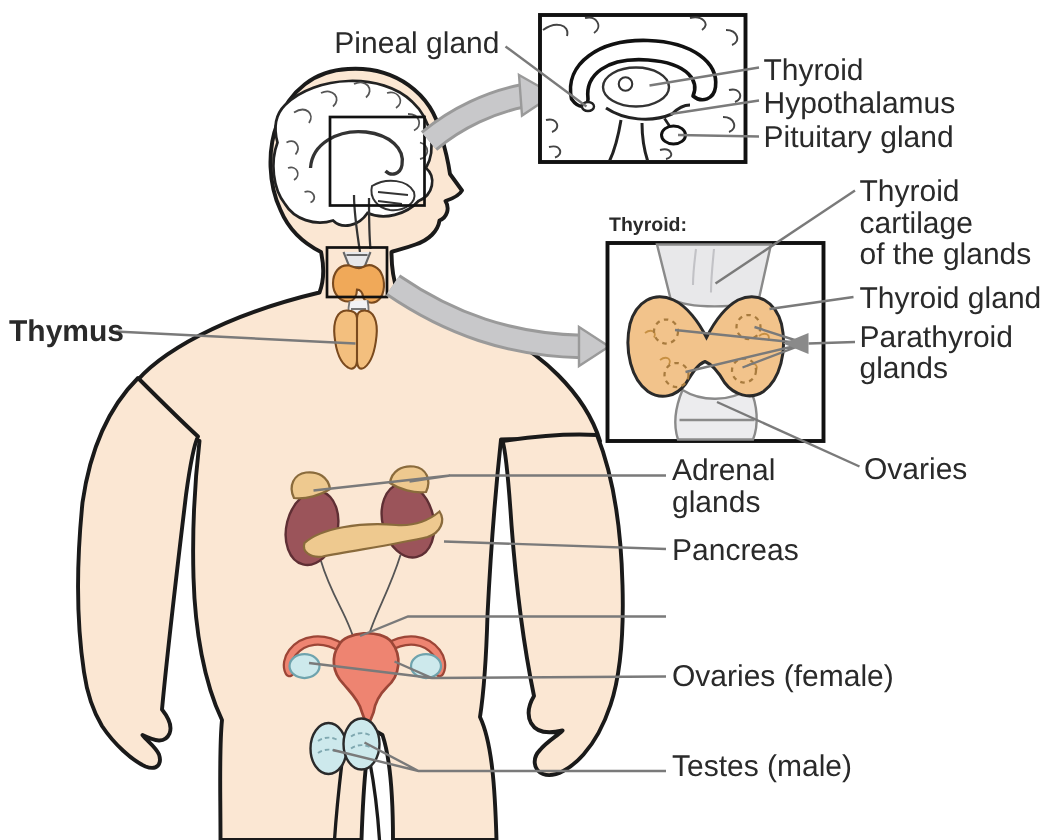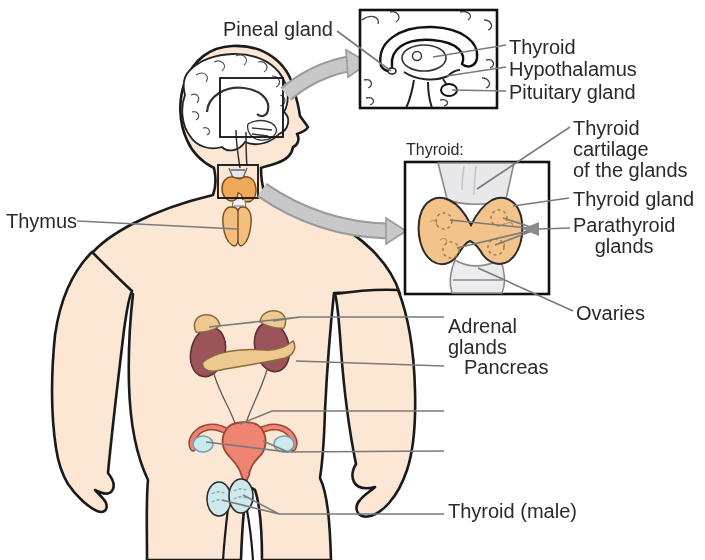--- a/index.html
+++ b/index.html
@@ -6,21 +6,21 @@
   #canvas{
     position:relative;width:705px;height:560px;overflow:hidden;
     background:#ffffff;
     font-family:"Liberation Sans","DejaVu Sans",sans-serif;
   }
   #art{position:absolute;left:0;top:0;}
   .lbl{
     position:absolute;font-size:20px;color:#2a2a2a;line-height:21px;
     white-space:pre-line;
   }
-  .lbl.bold{font-weight:normal;font-size:16px;}
+  .lbl.bold{font-weight:bold;font-size:13px;}
   .lbl.right{text-align:right;}
 </style>
 </head>
 <body>
 
 <div id="canvas">
 
   <svg id="art" width="705" height="560" viewBox="0 0 705 560">
 
     <g>
@@ -238,36 +238,37 @@
   </svg>
 
   <div class="lbl right" style="left:200px;top:19px;width:133px;">Pineal gland</div>
 
   <div class="lbl" style="left:509px;top:37px;">Thyroid</div>
 
   <div class="lbl" style="left:509px;top:82px;">Pituitary gland</div>
 
   <div class="lbl" style="left:509px;top:59px;">Hypothalamus</div>
 
-  <div class="lbl" style="left:6px;top:211px;">Thymus</div>
+  <div class="lbl" style="left:6px;top:211px;font-weight:bold;">Thymus</div>
 
   <div class="lbl bold" style="left:406px;top:139px;">Thyroid:</div>
 
   <div class="lbl" style="left:573px;top:118px;">Thyroid
 cartilage
 of the glands</div>
 
   <div class="lbl" style="left:573px;top:189px;">Thyroid gland</div>
 
-  <div class="lbl" style="left:573px;top:215px;text-align:center;">Parathyroid
+  <div class="lbl" style="left:573px;top:215px;">Parathyroid
 glands</div>
 
   <div class="lbl" style="left:576px;top:303px;">Ovaries</div>
 
-  <div class="lbl" style="left:448px;top:316px;">Adrenal
+  <div class="lbl" style="left:448px;top:304px;">Adrenal
 glands</div>
 
-  <div class="lbl" style="left:448px;top:357px;margin-left:16px;">Pancreas</div>
-
-
-
-  <div class="lbl" style="left:448px;top:501px;">Thyroid (male)</div>
+  <div class="lbl" style="left:448px;top:357px;">Pancreas</div>
+
+
+  <div class="lbl" style="left:448px;top:441px;">Ovaries (female)</div>
+
+  <div class="lbl" style="left:448px;top:501px;">Testes (male)</div>
 </div>
 
 </body></html>

